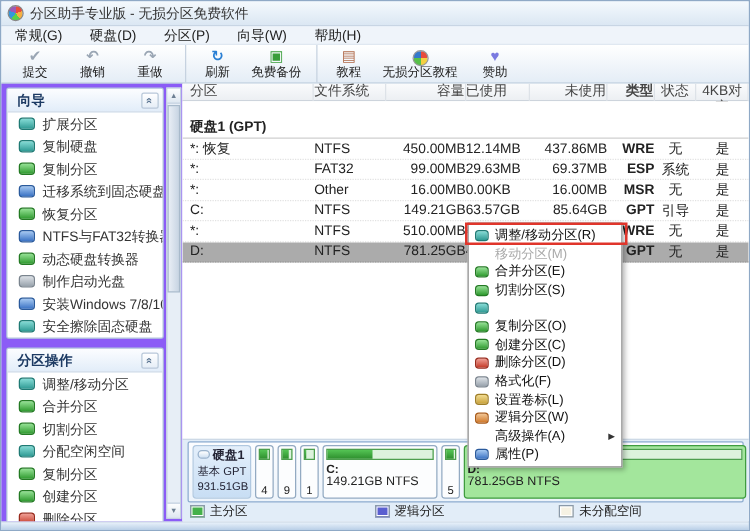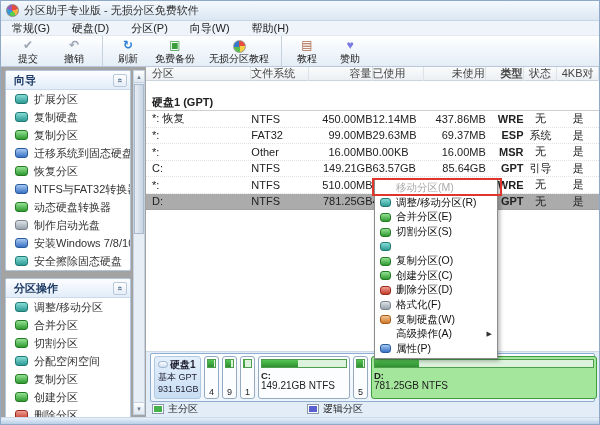--- a/index.html
+++ b/index.html
@@ -34,21 +34,21 @@
   [data-icon="backup"]::before { content:"▣"; color:#3a9e3a; }
   [data-icon="tutorial"]::before { content:"▤"; color:#b06a4a; }
   [data-icon="lossless"] { width:13px; height:13px; border-radius:50%; margin-top:1px;
     background:conic-gradient(#e84c3d 0 25%, #f5d041 25% 50%, #58c04a 50% 75%, #3478cb 75% 100%); border:1px solid #999; }
   [data-icon="sponsor"]::before { content:"♥"; color:#7a7ae0; }
 
   
   #main { flex:1 1 auto; display:flex; min-height:0; }
 
   
-  #sidebar { width:145px; flex:0 0 145px; background:#a3a3a3; position:relative; padding:3px 0 0 4px; overflow:hidden; }
+  #sidebar { width:145px; flex:0 0 145px; background:#8b5cf6; position:relative; padding:3px 0 0 4px; overflow:hidden; }
   .panel { width:126px; background:#fff; border:1px solid #b2c6db; border-radius:2px; margin-bottom:7px; overflow:hidden; }
   .phead { height:19px; display:flex; align-items:center; justify-content:space-between; padding:0 3px 0 8px;
     background:linear-gradient(#fcfdff,#e2edf9); border-bottom:1px solid #ccd9e8; font-weight:bold; color:#1c3a63; }
   .collapse { width:14px; height:13px; border:1px solid #b9c8d9; border-radius:2px; background:linear-gradient(#fff,#e6eef7);
     font-size:9px; line-height:11px; text-align:center; color:#55708e; }
   .collapse span { display:inline-block; transform:rotate(90deg); }
   .pitem { display:flex; align-items:center; gap:6px; height:18px; padding-left:9px; color:#333; white-space:nowrap; cursor:pointer; }
   .dicon { width:13px; height:10px; border-radius:3px; flex:0 0 13px; }
   .dicon.teal   { background:linear-gradient(#86dcd6,#2f9a94); border:1px solid #1f7a74; }
   .dicon.green  { background:linear-gradient(#95e295,#2f9a2f); border:1px solid #237a23; }
@@ -136,39 +136,43 @@
         <span class="tico" data-icon="commit"></span>
         <span class="tlabel">提交</span>
       </div>
 
 
       <div class="tbtn">
         <span class="tico" data-icon="undo"></span>
         <span class="tlabel">撤销</span>
       </div>
 
+      <div class="tbtn">
+        <span class="tico" data-icon="redo"></span>
+        <span class="tlabel">重做</span>
+      </div>
 
       <div class="tbtn sep">
         <span class="tico" data-icon="refresh"></span>
         <span class="tlabel">刷新</span>
       </div>
 
       <div class="tbtn">
         <span class="tico" data-icon="backup"></span>
         <span class="tlabel">免费备份</span>
       </div>
 
+      <div class="tbtn sep">
+        <span class="tico" data-icon="tutorial"></span>
+        <span class="tlabel">教程</span>
+      </div>
+
       <div class="tbtn">
         <span class="tico" data-icon="lossless"></span>
         <span class="tlabel">无损分区教程</span>
-      </div>
-
-      <div class="tbtn sep">
-        <span class="tico" data-icon="tutorial"></span>
-        <span class="tlabel">教程</span>
       </div>
 
       <div class="tbtn">
         <span class="tico" data-icon="sponsor"></span>
         <span class="tlabel">赞助</span>
       </div>
     </div>
 
   <div id="main">
 
@@ -428,41 +432,45 @@
             <div class="lgitem">
               <span class="swatch" style="background: rgb(68, 177, 74);"></span>
               <span>主分区</span>
             </div>
 
             <div class="lgitem">
               <span class="swatch" style="background: rgb(90, 95, 208);"></span>
               <span>逻辑分区</span>
             </div>
 
+            <div class="lgitem">
+              <span class="swatch" style="background: rgb(246, 242, 227);"></span>
+              <span>未分配空间</span>
+            </div>
           </div>
       </div>
     </div>
   </div>
 
   <div id="statusbar"></div>
 
   <div id="cmenu">
+
+      <div class="mi highlighted">
+        <span class="dicon teal"></span>
+        <span>调整/移动分区(R)</span>
+        <span class="arrow"></span>
+      </div>
 
       <div class="mi disabled">
         <span class="dicon none"></span>
         <span>移动分区(M)</span>
         <span class="arrow"></span>
       </div>
 
-      <div class="mi highlighted">
-        <span class="dicon teal"></span>
-        <span>调整/移动分区(R)</span>
-        <span class="arrow"></span>
-      </div>
-
       <div class="mi normal">
         <span class="dicon green"></span>
         <span>合并分区(E)</span>
         <span class="arrow"></span>
       </div>
 
       <div class="mi normal">
         <span class="dicon green"></span>
         <span>切割分区(S)</span>
         <span class="arrow"></span>
@@ -490,24 +498,29 @@
         <span>删除分区(D)</span>
         <span class="arrow"></span>
       </div>
 
       <div class="mi normal">
         <span class="dicon gray"></span>
         <span>格式化(F)</span>
         <span class="arrow"></span>
       </div>
 
+      <div class="mi normal">
+        <span class="dicon yellow"></span>
+        <span>设置卷标(L)</span>
+        <span class="arrow"></span>
+      </div>
 
       <div class="mi normal">
         <span class="dicon orange"></span>
-        <span>复制硬盘(W)</span>
+        <span>逻辑分区(W)</span>
         <span class="arrow"></span>
       </div>
 
       <div class="mi normal">
         <span class="dicon none"></span>
         <span>高级操作(A)</span>
         <span class="arrow">▶</span>
       </div>
 
       <div class="mi normal">

